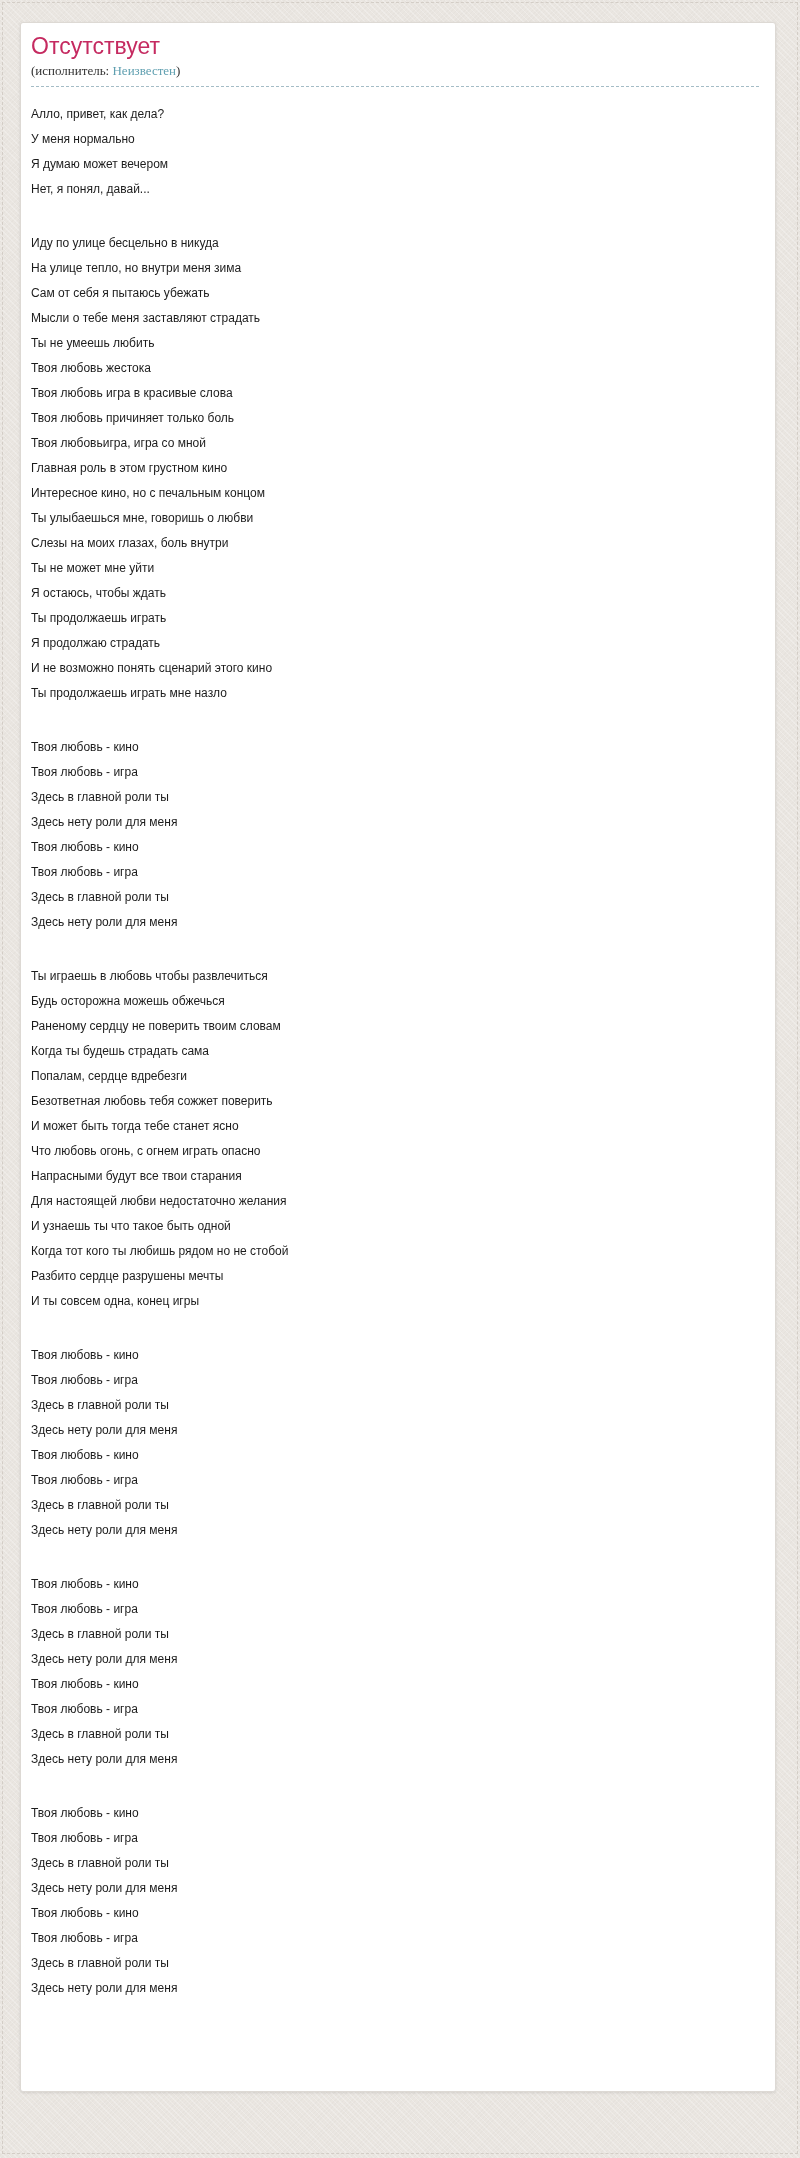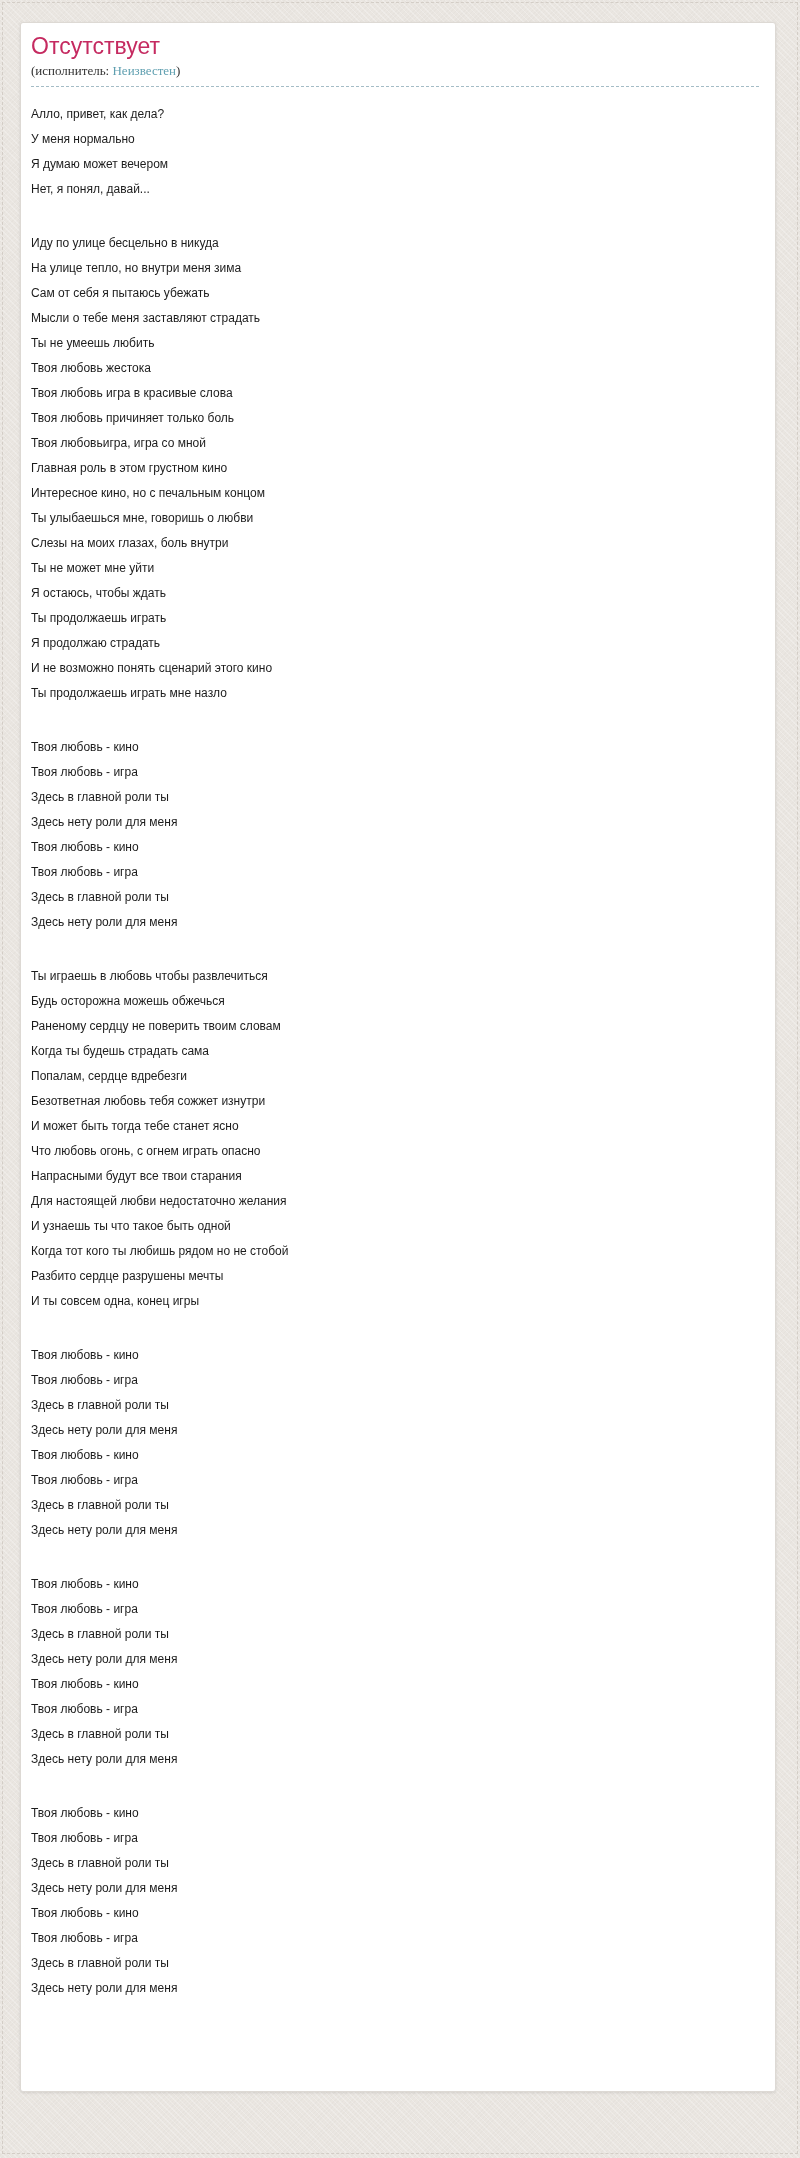--- a/index.html
+++ b/index.html
@@ -113,21 +113,21 @@
         <div class="line">Твоя любовь - игра</div>
         <div class="line">Здесь в главной роли ты</div>
         <div class="line">Здесь нету роли для меня</div>
       </div>
       <div class="stanza">
         <div class="line">Ты играешь в любовь чтобы развлечиться</div>
         <div class="line">Будь осторожна можешь обжечься</div>
         <div class="line">Раненому сердцу не поверить твоим словам</div>
         <div class="line">Когда ты будешь страдать сама</div>
         <div class="line">Попалам, сердце вдребезги</div>
-        <div class="line">Безответная любовь тебя сожжет изнутри</div>
+        <div class="line">Безответная любовь тебя сожжет поверить</div>
         <div class="line">И может быть тогда тебе станет ясно</div>
         <div class="line">Что любовь огонь, с огнем играть опасно</div>
         <div class="line">Напрасными будут все твои старания</div>
         <div class="line">Для настоящей любви недостаточно желания</div>
         <div class="line">И узнаешь ты что такое быть одной</div>
         <div class="line">Когда тот кого ты любишь рядом но не стобой</div>
         <div class="line">Разбито сердце разрушены мечты</div>
         <div class="line">И ты совсем одна, конец игры</div>
       </div>
       <div class="stanza">

